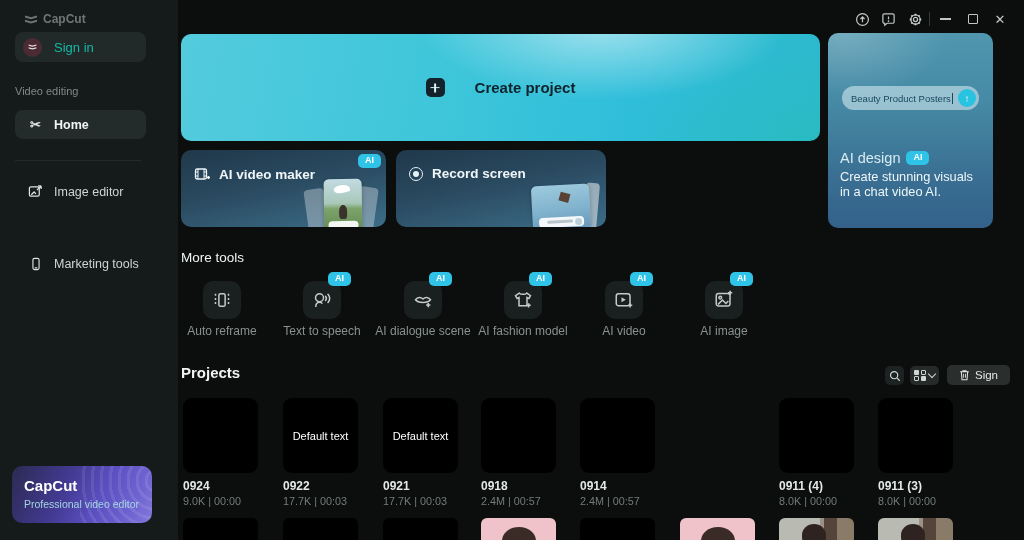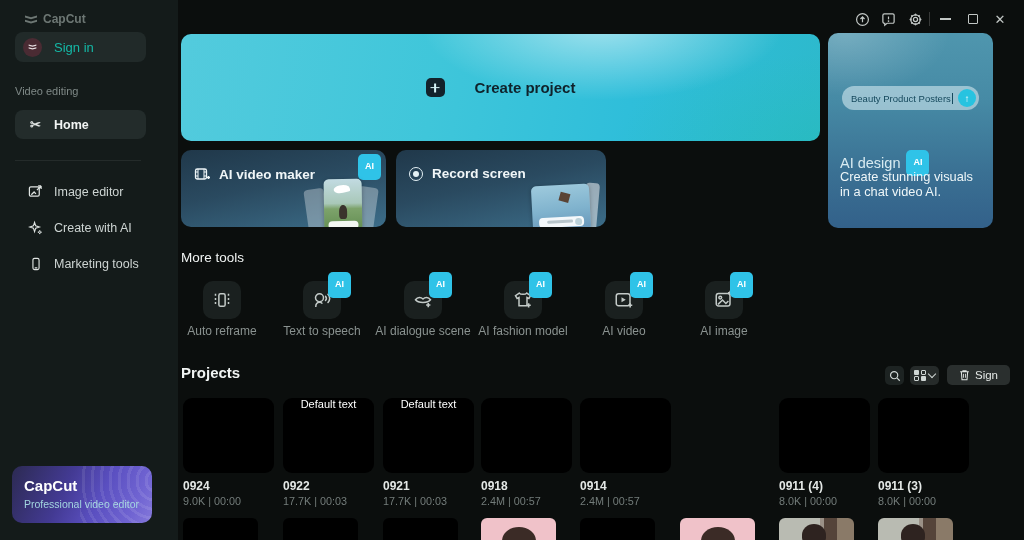--- a/index.html
+++ b/index.html
@@ -44,21 +44,21 @@
   .plus-box::before { width:9px; height:1.8px; transform:translate(-50%,-50%); }
   .plus-box::after { width:1.8px; height:9px; transform:translate(-50%,-50%); }
   .banner-label { font-size:15px; font-weight:bold; color:#0f222b;margin-left:20px; }
   
   .fcard { position:absolute; top:150px; height:77px; border-radius:10px; overflow:hidden; cursor:pointer;
     background:linear-gradient(168deg,#20384a 0%,#2a4a60 45%,#3c6d89 100%); }
   .fcard.c1 { left:181px; width:205px; }
   .fcard.c2 { left:396px; width:210px; }
   .fcard-head { position:absolute; left:13px; top:16px; display:flex; align-items:center; gap:9px; }
   .fcard-label { font-size:13.5px; font-weight:bold; color:#f0f6f8; }
-  .ai-pill { background:#2fc3e8; color:#fff; font-size:9px; font-weight:bold; border-radius:5px; padding:8px 7px; line-height:1.1; }
+  .ai-pill { background:#2fc3e8; color:#fff; font-size:9px; font-weight:bold; border-radius:5px; padding:2px 7px; line-height:1.1; }
   .fcard .ai-pill { position:absolute; top:4px; right:5px; }
   .rec-ring { width:14px; height:14px; border:1.6px solid #e4f1f5; border-radius:50%; display:flex; align-items:center; justify-content:center; }
   .rec-ring i { width:6px; height:6px; background:#e4f1f5; border-radius:50%; }
   .mini-wrap { position:absolute; right:8px; bottom:-6px; width:74px; height:56px; }
   .mini-side { position:absolute; background:rgba(255,255,255,0.32); border-radius:4px; }
   .mini-front { position:absolute; border-radius:5px; overflow:hidden; box-shadow:0 1px 4px rgba(0,0,0,0.3); }
   .mini-pill { position:absolute; left:50%; transform:translateX(-50%); bottom:4px; width:78%; height:8px; background:rgba(255,255,255,0.92); border-radius:4px; }
   .m1 .mini-side.l { left:2px; top:12px; width:20px; height:40px; transform:rotate(-8deg); }
   .m1 .mini-side.r { right:2px; top:10px; width:20px; height:42px; transform:rotate(8deg); }
   .m1 .mini-front { left:20px; top:2px; width:38px; height:54px; transform:rotate(-1deg);
@@ -98,22 +98,22 @@
   .icon-btn { position:absolute; top:366px; height:19px; border-radius:5px; background:#20262533; display:flex; align-items:center; justify-content:center; cursor:pointer; color:#cfd6d4; }
   .search-btn { left:885px; width:19px; background:#1d2322; }
   .view-btn { left:910px; width:29px; background:#262b2a; gap:3px; }
   .trash-btn { left:947px; width:63px; height:20px; top:365px; background:#2a2f2e; gap:5px; font-size:11.5px; color:#e3e7e5; }
   .grid4 { display:grid; grid-template-columns:5px 5px; grid-template-rows:5px 5px; gap:1.5px; }
   .grid4 i { border-radius:1px; }
   .grid4 i:nth-child(1), .grid4 i:nth-child(4) { background:#cfd6d4; }
   .grid4 i:nth-child(2), .grid4 i:nth-child(3) { border:1px solid #cfd6d4; }
   .chev { width:6px; height:6px; border-right:1.4px solid #cfd6d4; border-bottom:1.4px solid #cfd6d4; transform:rotate(45deg); margin-top:-3px; }
   .pitem { position:absolute; top:398px; width:75px; cursor:pointer; }
-  .pthumb { width:91px; height:75px; border-radius:9px; background:#000; position:relative; overflow:hidden;
-    display:flex; align-items:flex-start; justify-content:center; }
+  .pthumb { width:75px; height:75px; border-radius:9px; background:#000; position:relative; overflow:hidden;
+    display:flex; align-items:center; justify-content:center; }
   .thumb-text { font-size:11px; color:#fff; }
   .pname { margin-top:6px; font-size:12px; font-weight:bold; color:#e4e8e6; white-space:nowrap; }
   .pmeta { margin-top:2px; font-size:10.8px; color:#737c7a; white-space:nowrap; }
   
   .cat-body { position:absolute; left:23px; top:25px; width:30px; height:48px; border-radius:48% 48% 40% 40%;
     background:linear-gradient(#cf742f 0%, #b85f24 100%); }
   .cat-head { position:absolute; left:26px; top:11px; width:24px; height:21px; border-radius:50%; background:#cf742f; }
   .cat-ear { position:absolute; top:6px; width:0; height:0; border-left:5px solid transparent; border-right:5px solid transparent; border-bottom:9px solid #c96d2b; }
   .cat-ear.l { left:27px; transform:rotate(-14deg); } .cat-ear.r { left:41px; transform:rotate(14deg); }
   .cat-chest { position:absolute; left:32px; top:33px; width:13px; height:28px; border-radius:50%; background:#ead3b2; opacity:.85; }
@@ -160,29 +160,20 @@
       <span class="nav-icon">
         <svg width="15" height="15" viewBox="0 0 16 16" fill="none" stroke="#dfe4e2" stroke-width="1.3">
             <rect x="1.5" y="3" width="10.5" height="10" rx="1.5"></rect>
             <path d="M3.5 11.5 L6.5 8.5 L8.5 10.5"></path>
             <path d="M9.5 6.5 L14 2 M14 2 h-3.2 M14 2 v3.2"></path>
           </svg>
       </span>
       <span>Image editor</span>
     </div>
 
-    <div class="nav-item" style="top:213px">
-      <span class="nav-icon">
-        <svg width="15" height="15" viewBox="0 0 16 16" fill="none" stroke="#dfe4e2" stroke-width="1.2">
-            <path d="M7 2.5 L8.2 6.3 L12 7.5 L8.2 8.7 L7 12.5 L5.8 8.7 L2 7.5 L5.8 6.3 Z"></path>
-            <path d="M12.5 11 L13 12.5 L14.5 13 L13 13.5 L12.5 15 L12 13.5 L10.5 13 L12 12.5 Z" stroke-width="0.9"></path>
-          </svg>
-      </span>
-      <span>Create with AI</span>
-    </div>
 
     <div class="nav-item" style="top:249px">
       <span class="nav-icon">
         <svg width="14" height="14" viewBox="0 0 16 16" fill="none" stroke="#dfe4e2" stroke-width="1.3">
             <rect x="4.5" y="1.5" width="7" height="13" rx="1.8"></rect>
             <path d="M7 12.5 h2" stroke-linecap="round"></path>
           </svg>
       </span>
       <span>Marketing tools</span>
     </div>

